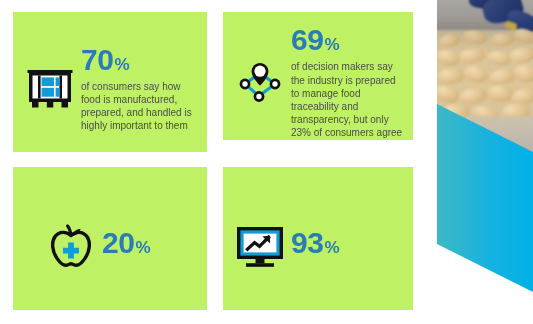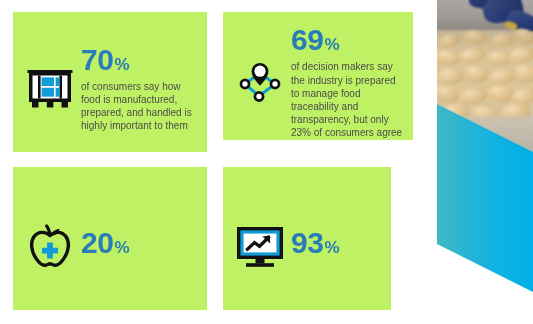--- a/index.html
+++ b/index.html
@@ -14,22 +14,22 @@
   
   .card{
     position:absolute;
     background:#bef264;
     box-sizing:border-box;
     display:flex;
     align-items:center;
   }
   #card-0{left:13px;top:12px;width:194px;height:140px;}
   #card-1{left:223px;top:12px;width:190px;height:128px;}
-  #card-2{left:13px;top:167px;width:194px;height:143px;}
-  #card-3{left:223px;top:167px;width:168px;height:143px;}
+  #card-2{left:13px;top:167px;width:194px;height:143px;padding-left:21px;}
+  #card-3{left:223px;top:167px;width:190px;height:143px;}
 
   .icon-wrap{
     flex:0 0 auto;
     width:62px;
     display:flex;
     align-items:flex-start;
     justify-content:center;
     padding-top:16px;
     padding-left:6px;
   }

